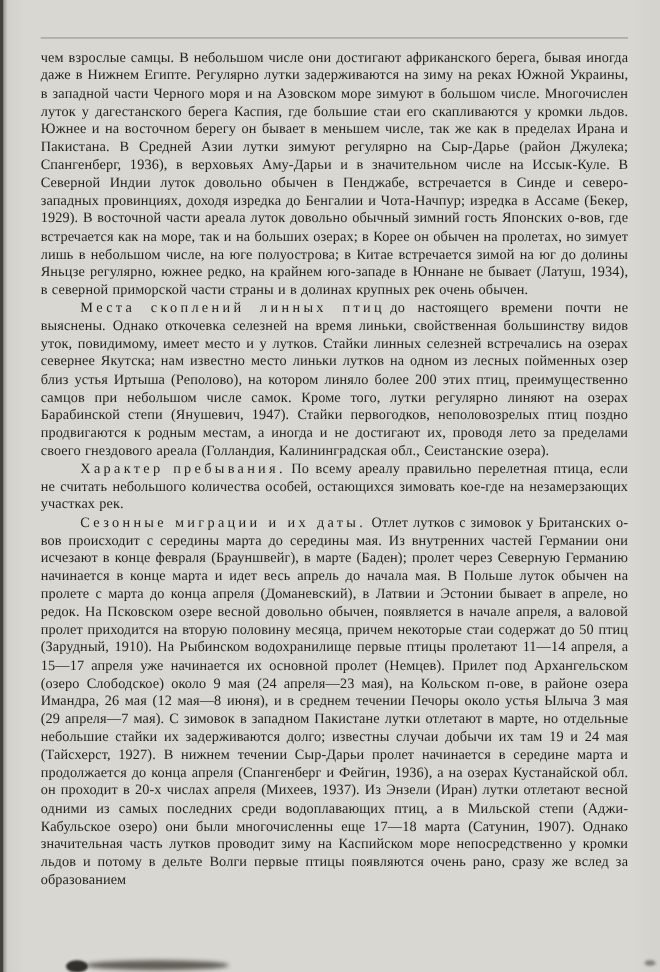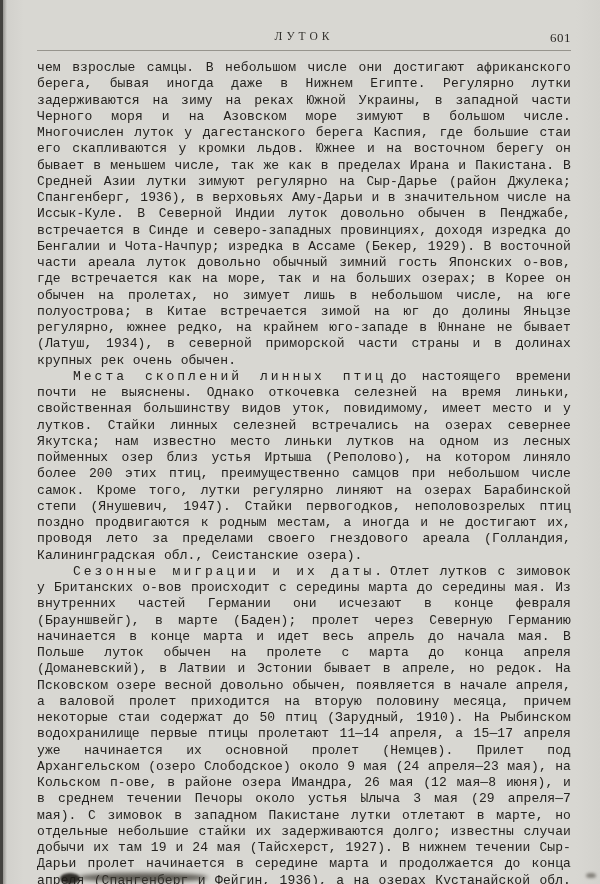--- a/index.html
+++ b/index.html
@@ -101,51 +101,47 @@
     line-height: 16.25px;
     text-align: justify;
     letter-spacing: 0.1px;
     word-spacing: 0.5px;
     hyphens: auto;
     -webkit-hyphens: auto;
   }
   .para {
     margin: 0;
     text-indent: 22px;
-    font-family: Liberation Mono, monospace;
   }
   .para.no-indent {
     text-indent: 0;
   }
   .lead {
     letter-spacing: 3px;
     margin-right: 5px;
     margin-left: 14px;
   }
 </style>
 </head>
 <body>
 
 <div class="sheet">
 
   <div class="content">
 
-    <div class="running-head">
-      <span class="running-title">ЛУТОК</span>
-      <span class="page-number">601</span>
-    </div>
 
     <hr class="head-rule">
 
     <div class="text-block">
 
       <p class="para no-indent"><span>чем взрослые самцы. В небольшом числе они достигают африканского берега, бывая иногда даже в Нижнем Египте. Регулярно лутки задерживаются на зиму на реках Южной Украины, в западной части Черного моря и на Азовском море зимуют в большом числе. Многочислен луток у дагестанского берега Каспия, где большие стаи его скапливаются у кромки льдов. Южнее и на восточном берегу он бывает в меньшем числе, так же как в пределах Ирана и Пакистана. В Средней Азии лутки зимуют регулярно на Сыр-Дарье (район Джулека; Спангенберг, 1936), в верховьях Аму-Дарьи и в значительном числе на Иссык-Куле. В Северной Индии луток довольно обычен в Пенджабе, встречается в Синде и северо-западных провинциях, доходя изредка до Бенгалии и Чота-Начпур; изредка в Ассаме (Бекер, 1929). В восточной части ареала луток довольно обычный зимний гость Японских о-вов, где встречается как на море, так и на больших озерах; в Корее он обычен на пролетах, но зимует лишь в небольшом числе, на юге полуострова; в Китае встречается зимой на юг до долины Яньцзе регулярно, южнее редко, на крайнем юго-западе в Юннане не бывает (Латуш, 1934), в северной приморской части страны и в долинах крупных рек очень обычен.</span></p>
 
       <p class="para"><span class="lead">Места скоплений линных птиц</span><span>до настоящего времени почти не выяснены. Однако откочевка селезней на время линьки, свойственная большинству видов уток, повидимому, имеет место и у лутков. Стайки линных селезней встречались на озерах севернее Якутска; нам известно место линьки лутков на одном из лесных пойменных озер близ устья Иртыша (Реполово), на котором линяло более 200 этих птиц, преимущественно самцов при небольшом числе самок. Кроме того, лутки регулярно линяют на озерах Барабинской степи (Янушевич, 1947). Стайки первогодков, неполовозрелых птиц поздно продвигаются к родным местам, а иногда и не достигают их, проводя лето за пределами своего гнездового ареала (Голландия, Калининградская обл., Сеистанские озера).</span></p>
 
+      <p class="para"><span class="lead">Характер пребывания.</span><span>По всему ареалу правильно перелетная птица, если не считать небольшого количества особей, остающихся зимовать кое-где на незамерзающих участках рек.</span></p>
 
       <p class="para"><span class="lead">Сезонные миграции и их даты.</span><span>Отлет лутков с зимовок у Британских о-вов происходит с середины марта до середины мая. Из внутренних частей Германии они исчезают в конце февраля (Брауншвейг), в марте (Баден); пролет через Северную Германию начинается в конце марта и идет весь апрель до начала мая. В Польше луток обычен на пролете с марта до конца апреля (Доманевский), в Латвии и Эстонии бывает в апреле, но редок. На Псковском озере весной довольно обычен, появляется в начале апреля, а валовой пролет приходится на вторую половину месяца, причем некоторые стаи содержат до 50 птиц (Зарудный, 1910). На Рыбинском водохранилище первые птицы пролетают 11—14 апреля, а 15—17 апреля уже начинается их основной пролет (Немцев). Прилет под Архангельском (озеро Слободское) около 9 мая (24 апреля—23 мая), на Кольском п-ове, в районе озера Имандра, 26 мая (12 мая—8 июня), и в среднем течении Печоры около устья Ылыча 3 мая (29 апреля—7 мая). С зимовок в западном Пакистане лутки отлетают в марте, но отдельные небольшие стайки их задерживаются долго; известны случаи добычи их там 19 и 24 мая (Тайсхерст, 1927). В нижнем течении Сыр-Дарьи пролет начинается в середине марта и продолжается до конца апреля (Спангенберг и Фейгин, 1936), а на озерах Кустанайской обл. он проходит в 20-х числах апреля (Михеев, 1937). Из Энзели (Иран) лутки отлетают весной одними из самых последних среди водоплавающих птиц, а в Мильской степи (Аджи-Кабульское озеро) они были многочисленны еще 17—18 марта (Сатунин, 1907). Однако значительная часть лутков проводит зиму на Каспийском море непосредственно у кромки льдов и потому в дельте Волги первые птицы появляются очень рано, сразу же вслед за образованием</span></p>
 
     </div>
   </div>
 
   <div class="scan-edge-left"></div>
   <div class="scan-edge-left-soft"></div>
   <div class="ink-smudge-1"></div>
   <div class="ink-smudge-2"></div>

